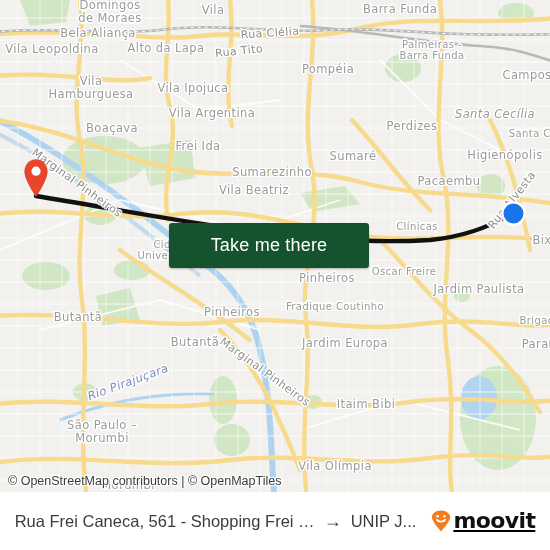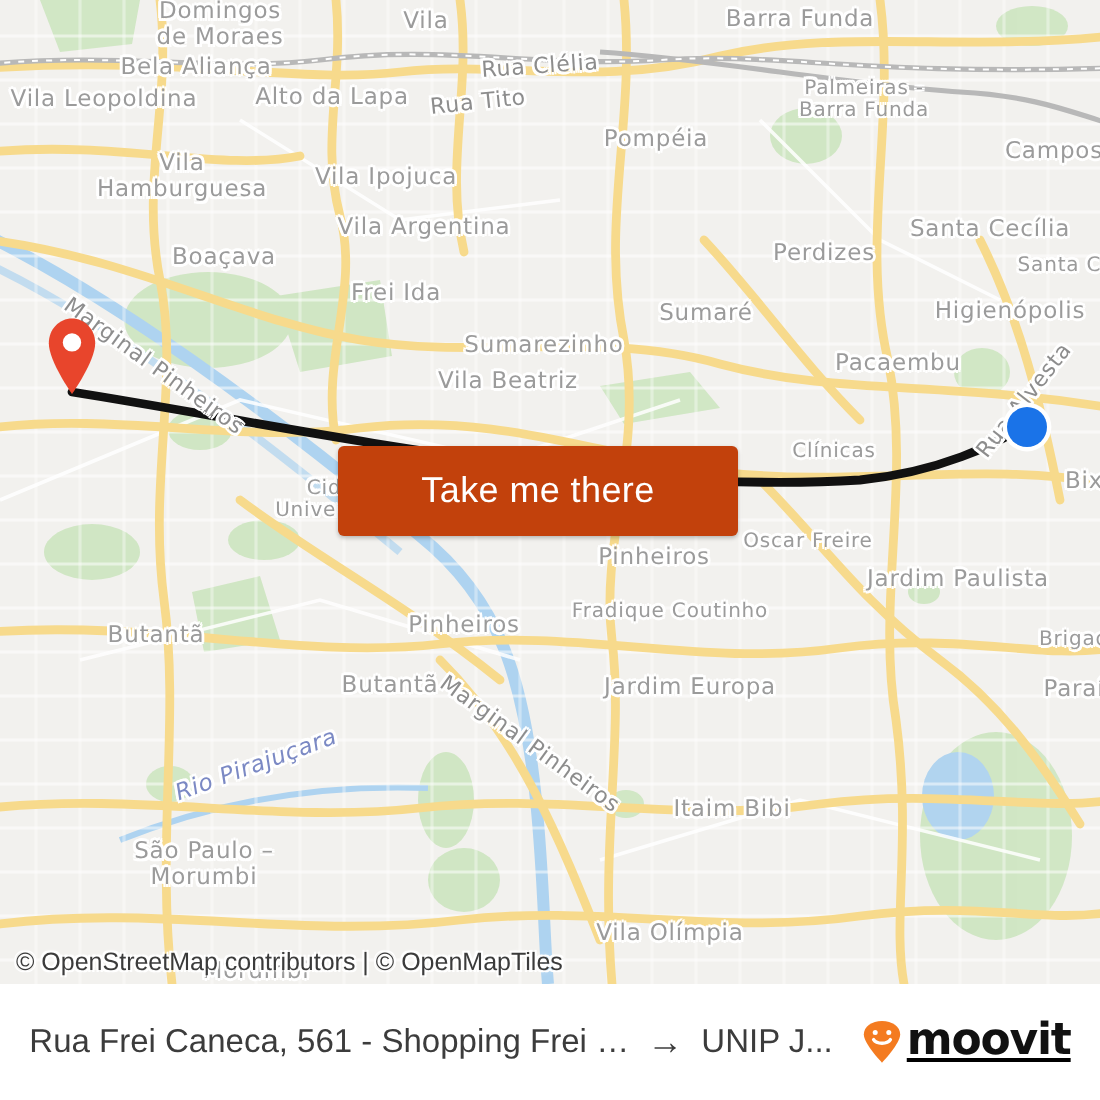--- a/index.html
+++ b/index.html
@@ -57,21 +57,21 @@
     font-family: "Liberation Sans", sans-serif;
     text-shadow: -1px -1px 0 #fff, 1px -1px 0 #fff, -1px 1px 0 #fff, 1px 1px 0 #fff, 0 0 3px #fff;
     z-index: 40;
   }
 
   
   .cta {
     position: absolute;
     left: 169px; top: 223px;
     width: 200px; height: 45px;
-    background: #c2410c;
+    background: #14532d;
     color: #ffffff;
     border: none;
     border-radius: 3px;
     font-family: "Liberation Sans", sans-serif;
     font-size: 18px;
     letter-spacing: .2px;
     cursor: pointer;
     z-index: 50;
     box-shadow: 0 1px 2px rgba(0,0,0,.25);
   }
@@ -222,21 +222,21 @@
         <div class="mlabel mid" style="left: 98px; top: 33px;">Bela Aliança</div>
         <div class="mlabel mid street" style="left: 270px; top: 33px; transform: translate(-50%, -50%) rotate(-4deg);">Rua Clélia</div>
         <div class="mlabel mid" style="left: 52px; top: 49px;">Vila Leopoldina</div>
         <div class="mlabel mid" style="left: 166px; top: 48px;">Alto da Lapa</div>
         <div class="mlabel mid street" style="left: 239px; top: 51px; transform: translate(-50%, -50%) rotate(-6deg);">Rua Tito</div>
         <div class="mlabel small two" style="left: 432px; top: 50px;">Palmeiras -<br>Barra Funda</div>
         <div class="mlabel mid" style="left: 328px; top: 69px;">Pompéia</div>
         <div class="mlabel mid" style="left: 527px; top: 75px;">Campos</div>
         <div class="mlabel mid two" style="left: 91px; top: 88px;">Vila<br>Hamburguesa</div>
         <div class="mlabel mid" style="left: 193px; top: 88px;">Vila Ipojuca</div>
-        <div class="mlabel mid" style="left: 495px; top: 114px;">Santa Cecília</div>
+        <div class="mlabel mid" style="left: 495px; top: 114px; font-style: italic;">Santa Cecília</div>
         <div class="mlabel mid" style="left: 212px; top: 113px;">Vila Argentina</div>
         <div class="mlabel mid" style="left: 412px; top: 126px;">Perdizes</div>
         <div class="mlabel mid" style="left: 112px; top: 128px;">Boaçava</div>
         <div class="mlabel small" style="left: 533px; top: 133px;">Santa Ce</div>
         <div class="mlabel mid" style="left: 198px; top: 146px;">Frei Ida</div>
         <div class="mlabel mid" style="left: 353px; top: 156px; text-align: right;">Sumaré</div>
         <div class="mlabel mid" style="left: 505px; top: 155px;">Higienópolis</div>
         <div class="mlabel mid" style="left: 272px; top: 172px;">Sumarezinho</div>
         <div class="mlabel mid street" style="left: 77px; top: 183px; transform: translate(-50%, -50%) rotate(36deg);">Marginal Pinheiros</div>
         <div class="mlabel mid" style="left: 254px; top: 190px;">Vila Beatriz</div>

